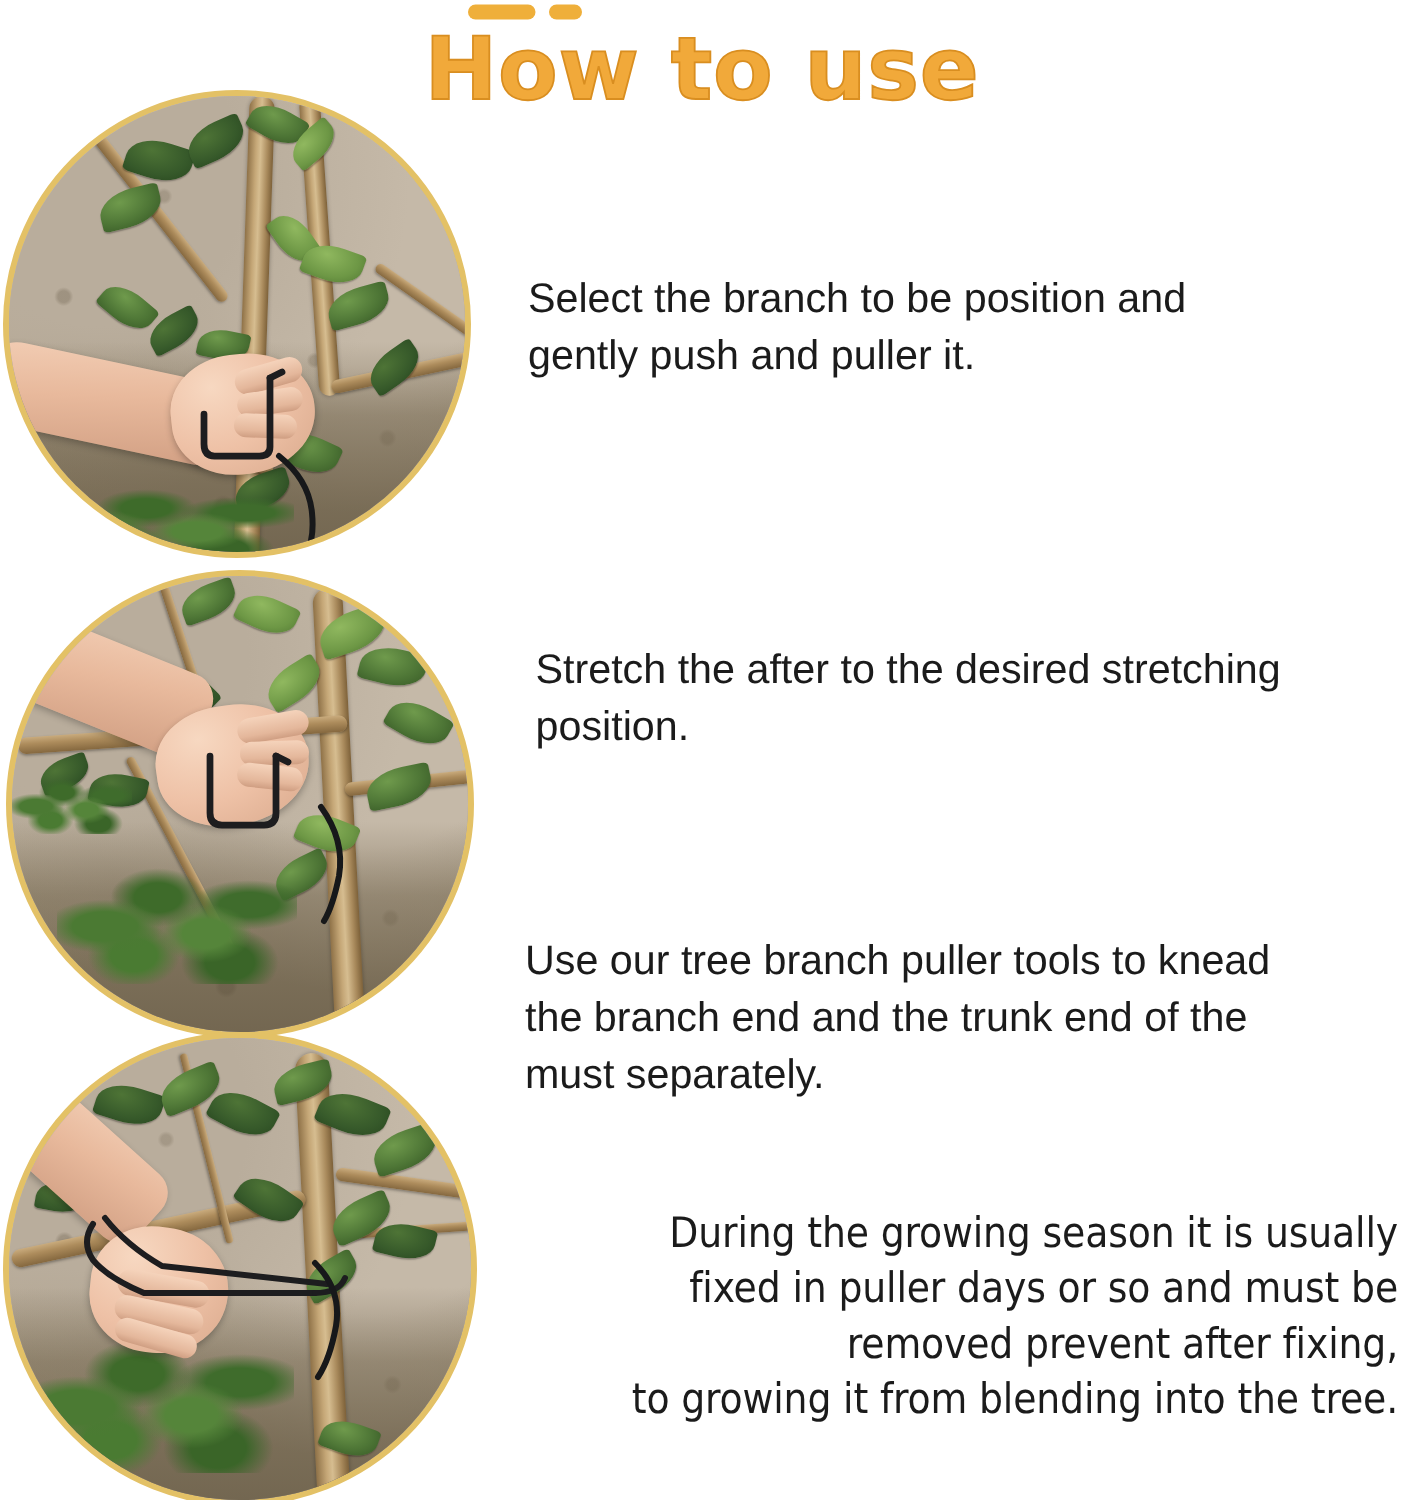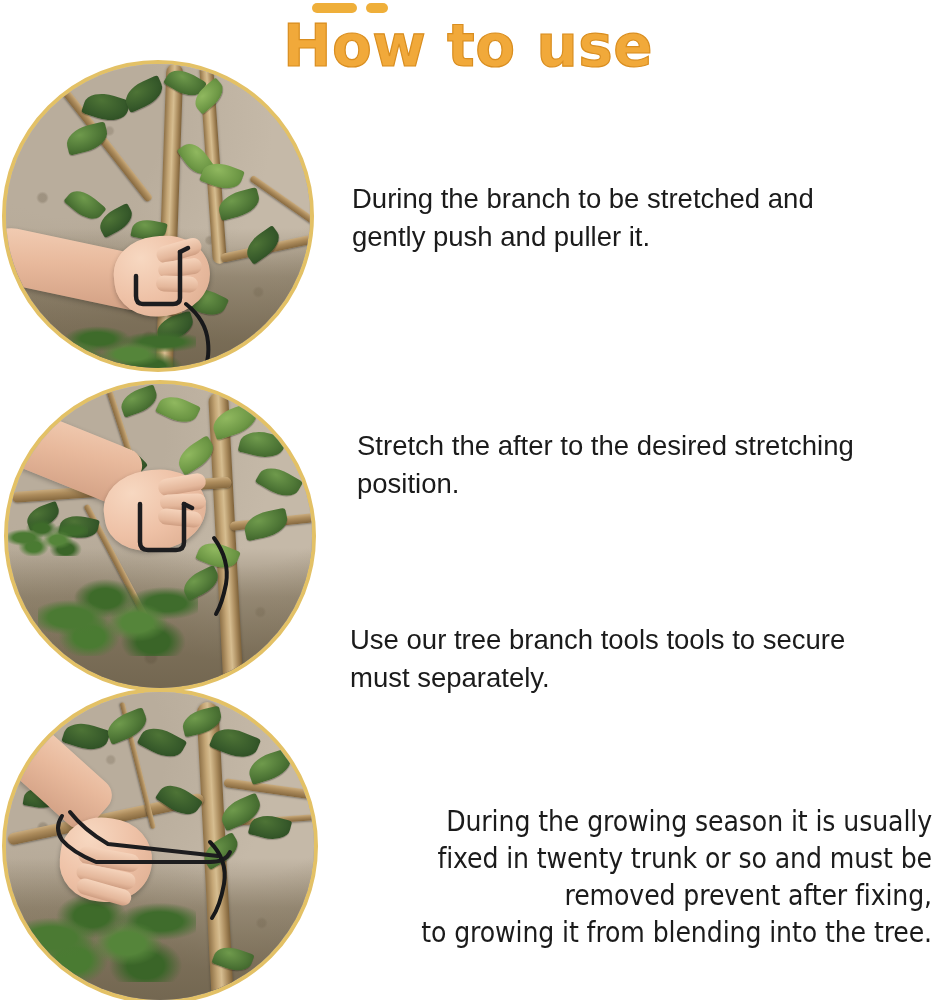--- a/index.html
+++ b/index.html
@@ -327,32 +327,33 @@
     </div>
     <div class="tool" style="left:196px; top:148px;">
       <svg width="40" height="80" viewBox="0 0 40 80" fill="none" stroke="#17181a" stroke-width="4" stroke-linecap="round">
         <path d="M8 2 Q26 20 22 44 Q18 66 10 78"></path>
       </svg>
     </div>
   </div>
 </div>
 
 <div class="step-text step-1">
-  <p>During the branch to be stretched and</p>
+  <p>Select the branch to be position and</p>
   <p>gently push and puller it.</p>
 </div>
 
 <div class="step-text step-2">
   <p>Stretch the after to the desired stretching</p>
   <p>position.</p>
 </div>
 
 <div class="step-text step-3">
-  <p>Use our tree branch tools tools to secure</p>
+  <p>Use our tree branch puller tools to knead</p>
+  <p>the branch end and the trunk end of the</p>
   <p>must separately.</p>
 </div>
 
 <div class="step-text step-4">
   <p>During the growing season it is usually</p>
-  <p>fixed in twenty trunk or so and must be</p>
+  <p>fixed in puller days or so and must be</p>
   <p>removed prevent after fixing,</p>
   <p class="indent">to growing it from blending into the tree.</p>
 </div>
 
 </body></html>

